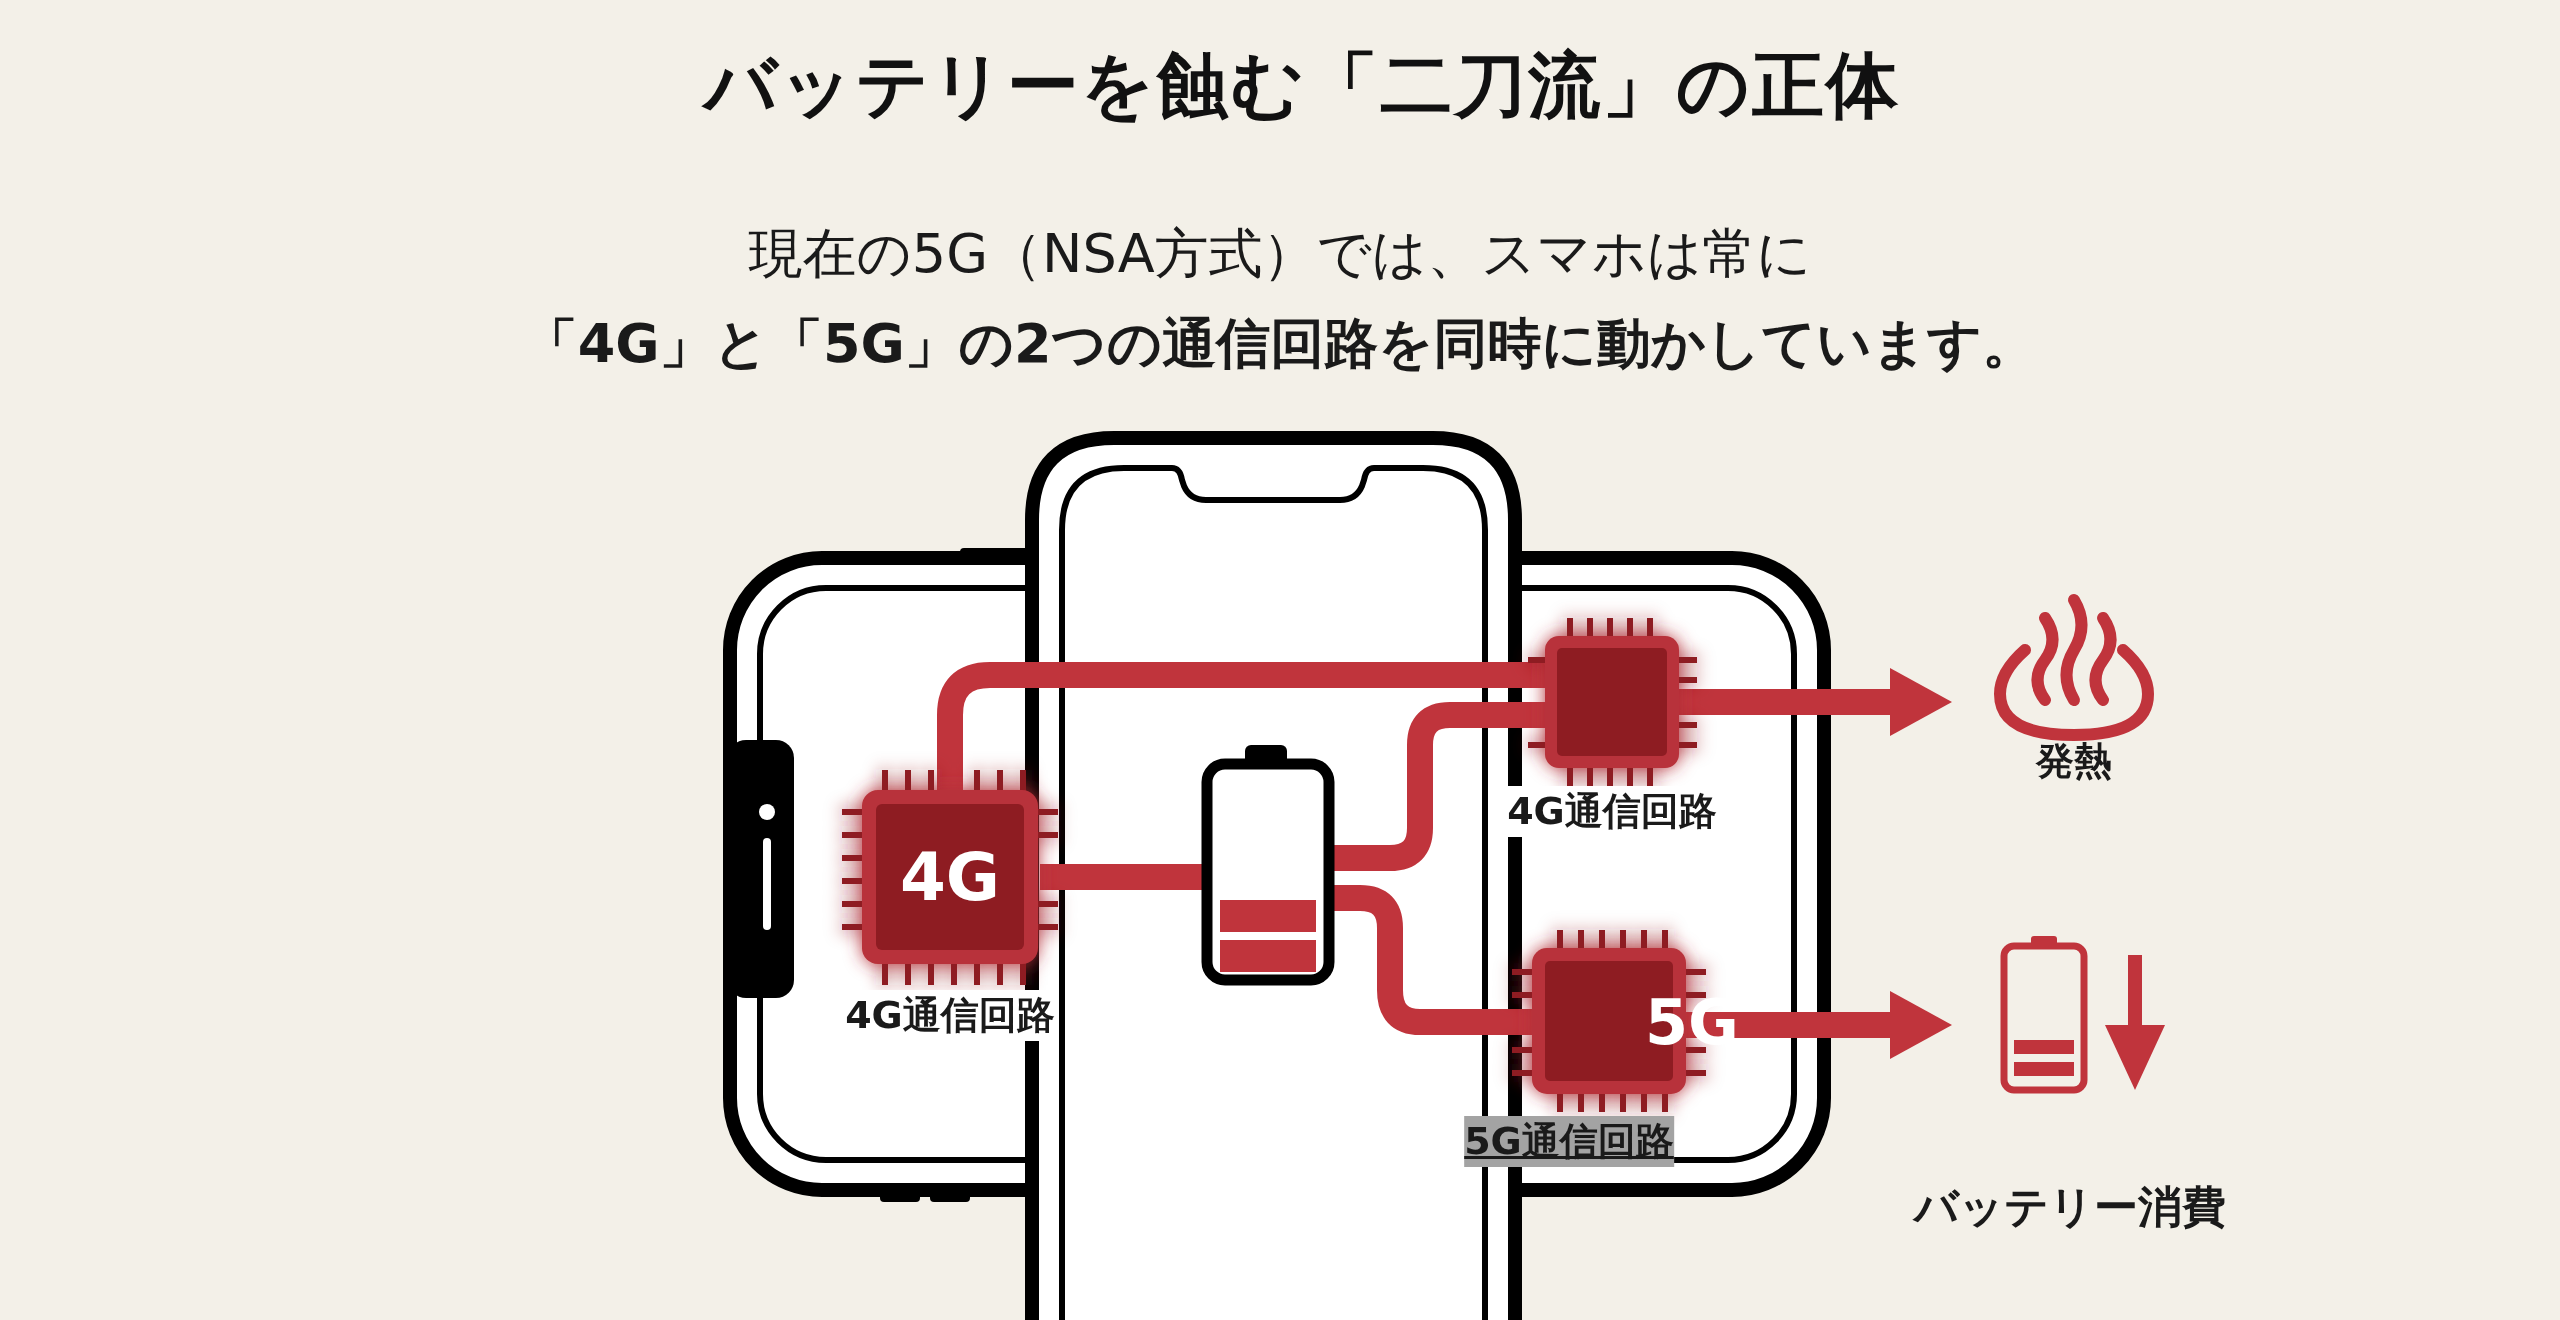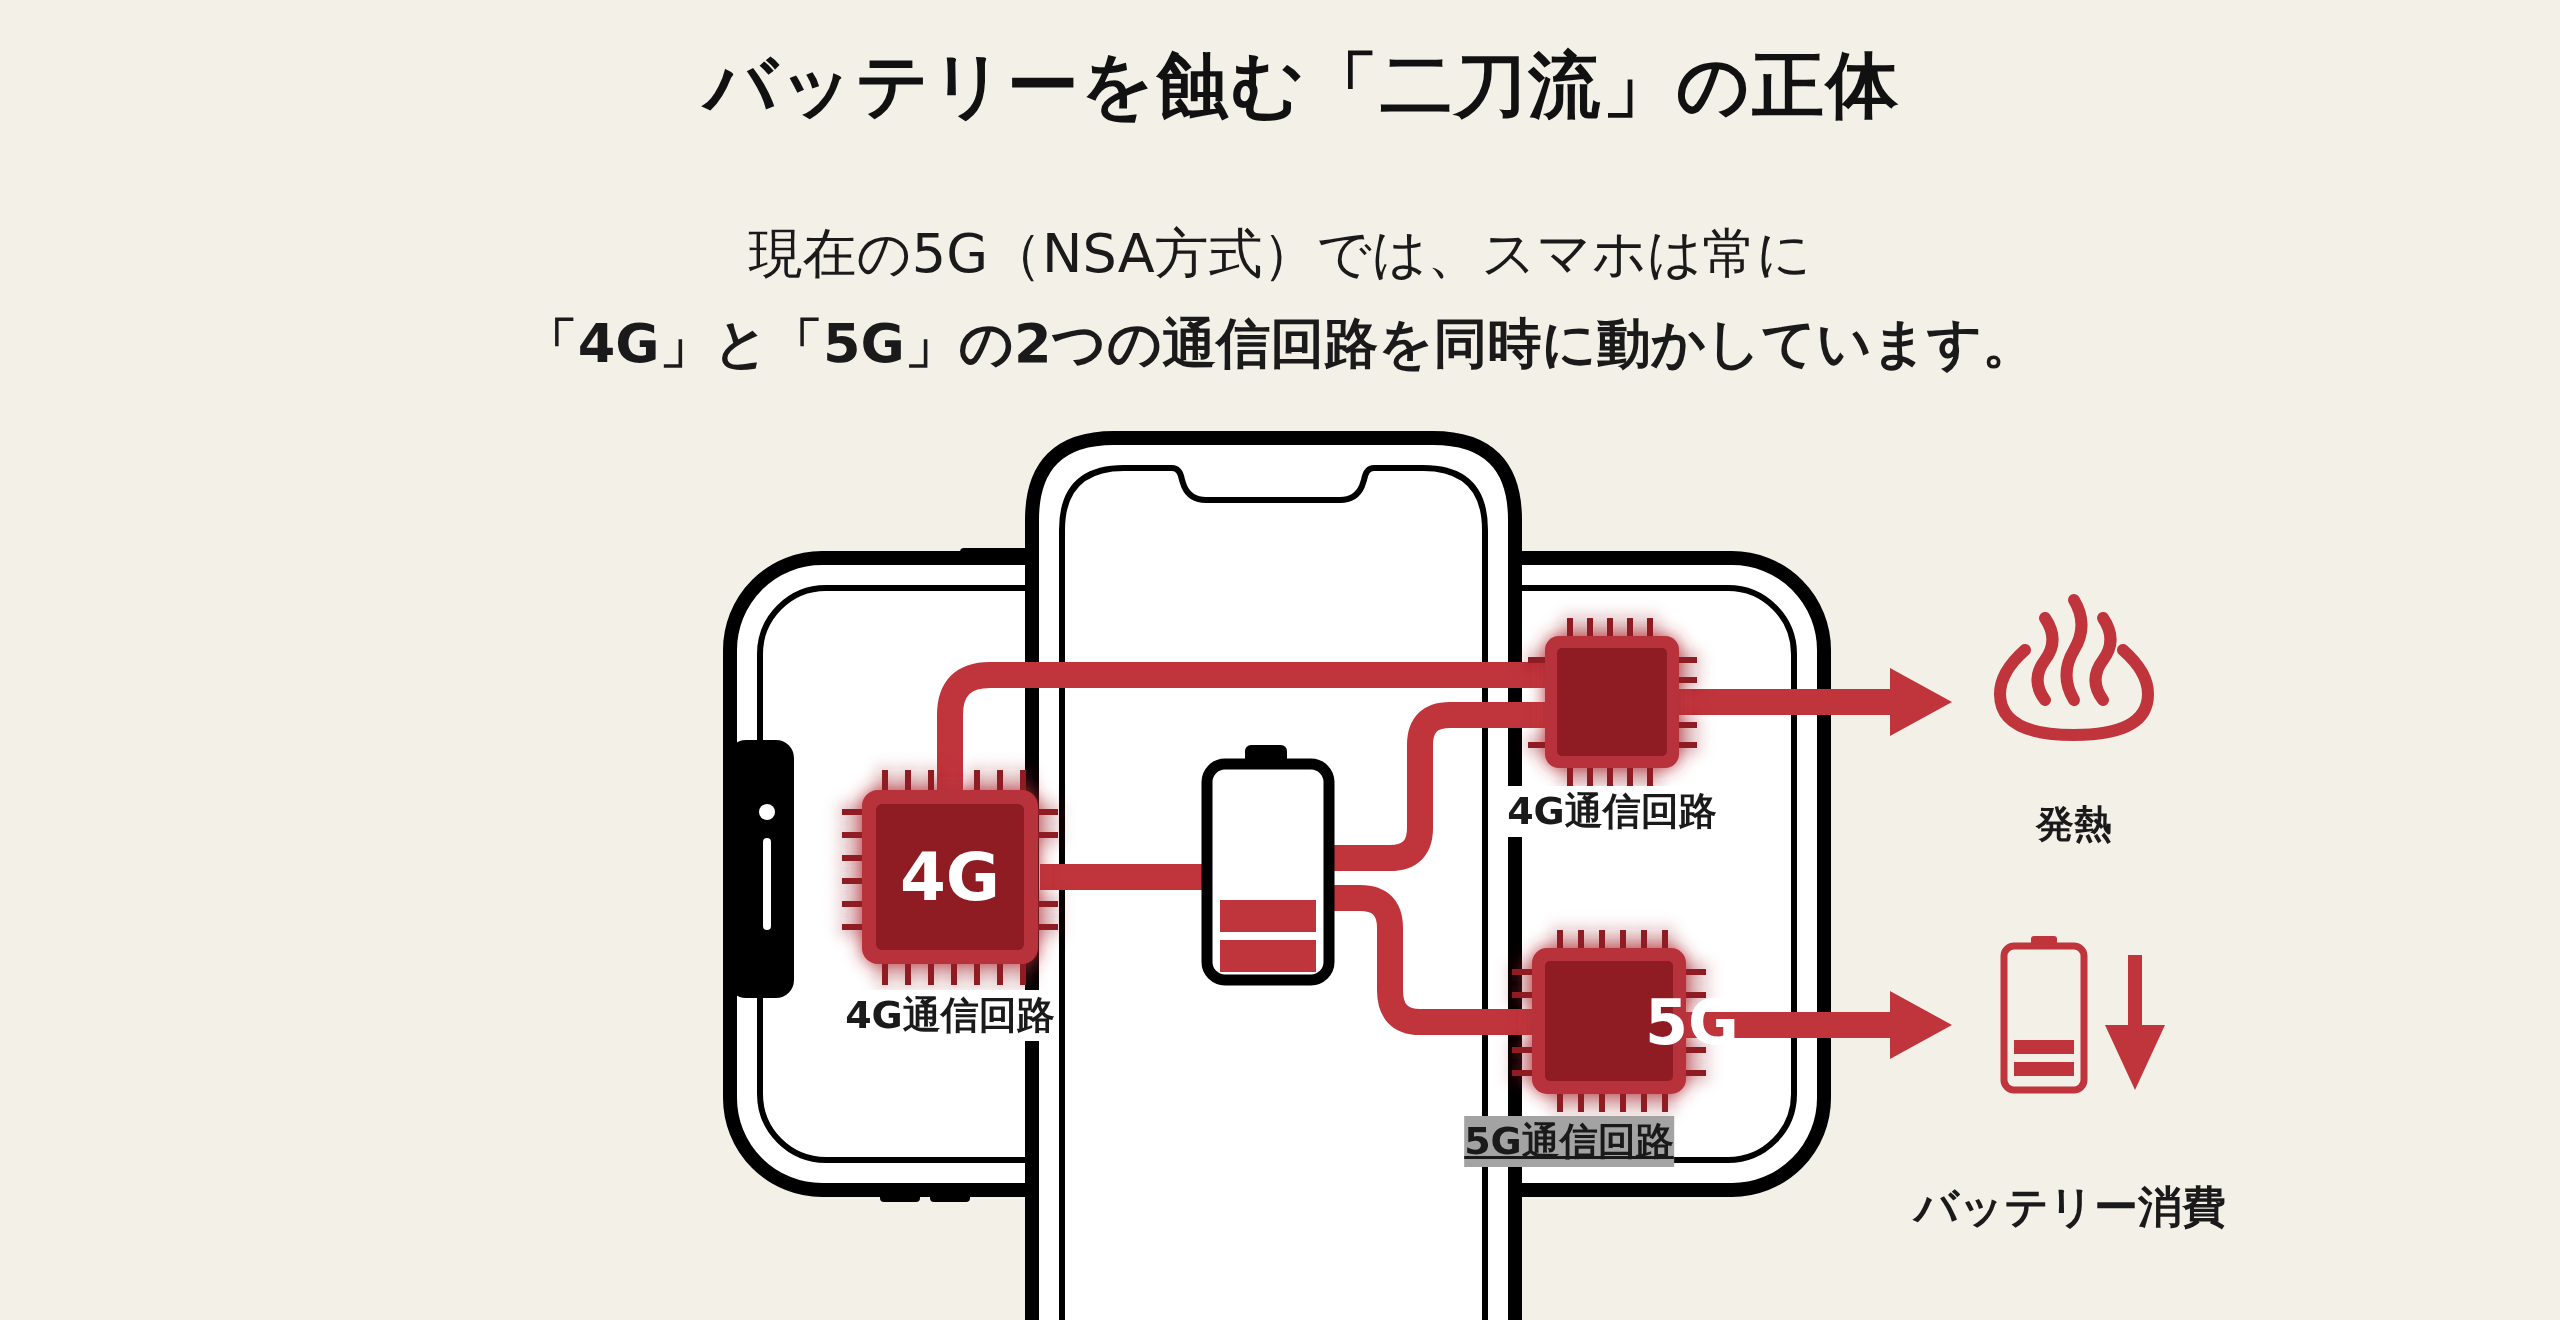--- a/index.html
+++ b/index.html
@@ -191,14 +191,14 @@
     <polygon points="2105,1025 2165,1025 2135,1090" fill="#c0343c"></polygon>
   </g>
 </svg>
 
 <div class="chip-text" style="left:950px; top:877px;text-align:center;">4G</div>
 <div class="chip-text" style="left:1692px; top:1022px; font-size:62px;">5G</div>
 
 <div class="lbl small" style="left:950px; top:990px; background:#ffffff;">4G通信回路</div>
 <div class="lbl small" style="left:1612px; top:786px; background:#ffffff;">4G通信回路</div>
 <div class="lbl small" style="left:1569px; top:1116px; background:#a3a3a3;text-decoration:underline;">5G通信回路</div>
-<div class="lbl small" style="left:2074px; top:799px;">発熱</div>
+<div class="lbl small" style="left:2074px; top:736px;">発熱</div>
 <div class="lbl big" style="left:2070px; top:1178px;">バッテリー消費</div>
 
 </body></html>

